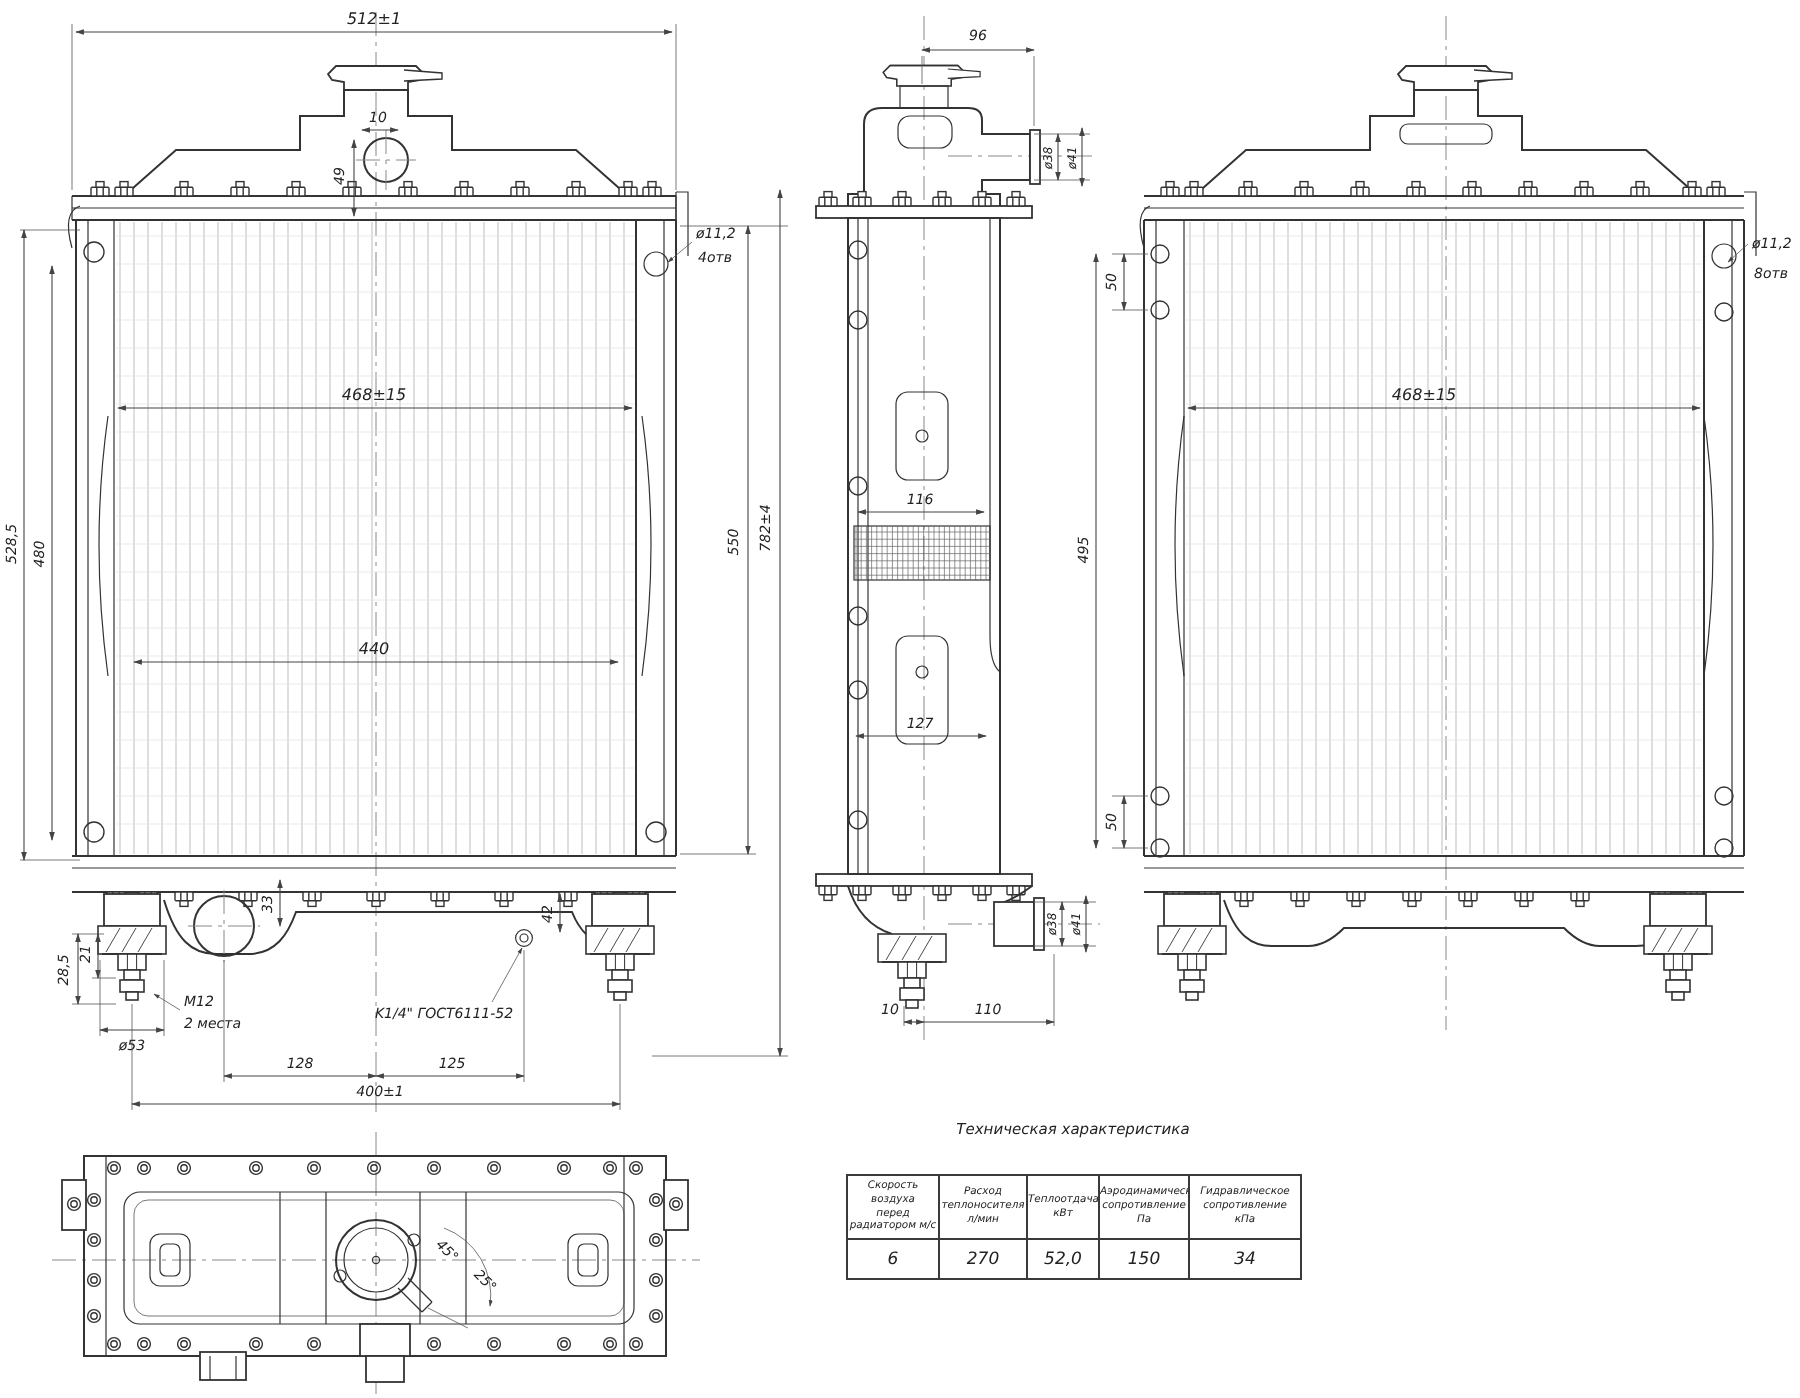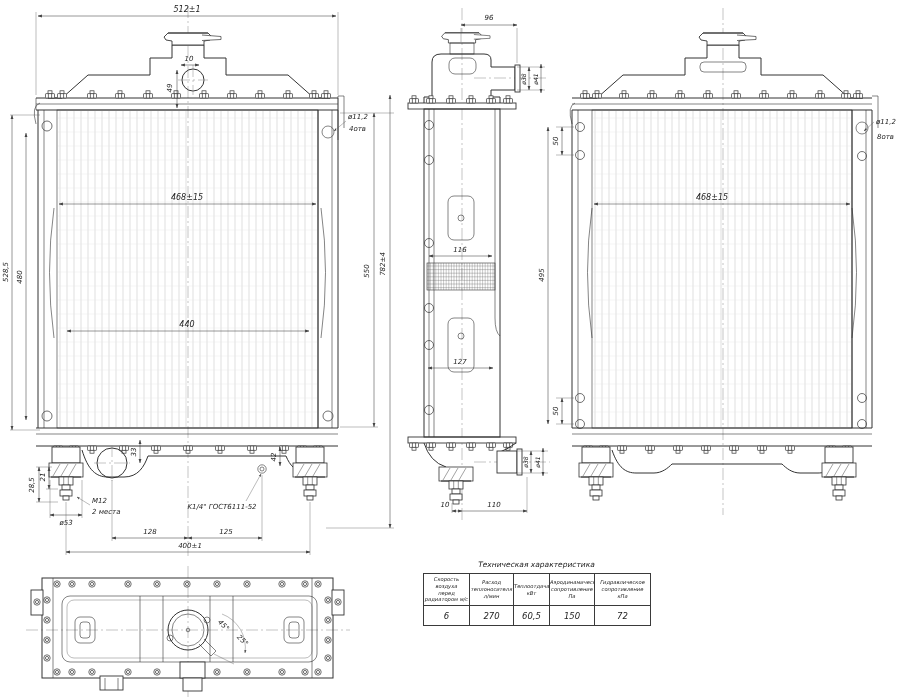--- a/index.html
+++ b/index.html
@@ -8,21 +8,21 @@
   .o{fill:none;stroke:#333;stroke-width:1}
   .t{fill:none;stroke:#333;stroke-width:0.6}
   .w{fill:#fff;stroke:#333;stroke-width:0.9}
   .dl{stroke:#444;stroke-width:0.55;fill:none}
   .ext{stroke:#555;stroke-width:0.4;fill:none}
   .cl{stroke:#888;stroke-width:0.5;stroke-dasharray:12 3 2 3;fill:none}
   .dt{font:italic 8px "DejaVu Sans",sans-serif;fill:#222;text-anchor:middle}
   .dts{font:italic 7px "DejaVu Sans",sans-serif;fill:#222;text-anchor:middle}
   .s{text-anchor:start}
   .ttable{position:absolute;left:423px;top:560px;width:227px}
-  .ttitle{font:italic 7.5px "DejaVu Sans",sans-serif;text-align:center;margin-bottom:4px;color:#222}
+  .ttitle{font:italic 7.5px "DejaVu Sans",sans-serif;text-align:center;margin-bottom:18px;color:#222}
   table{border-collapse:collapse;width:227px;table-layout:fixed}
   td{border:1px solid #3a3a3a;text-align:center;vertical-align:middle;color:#222;overflow:hidden}
   .hc{font:italic 5.2px "DejaVu Sans",sans-serif;line-height:1.3;padding:2px 0;height:26px}
   .vc{font:italic 8.5px "DejaVu Sans",sans-serif;height:17px}
 </style>
 </head>
 <body>
 
 <svg width="900" height="699" viewBox="0 0 900 699">
   <defs>
@@ -663,19 +663,19 @@
       </td>
       <td class="hc">
         <div>Гидравлическое</div>
             <div>сопротивление</div>
             <div>кПа</div>
       </td>
     </tr>
     <tr>
       <td class="vc">6</td>
       <td class="vc">270</td>
-      <td class="vc">60,5</td>
+      <td class="vc">52,0</td>
       <td class="vc">150</td>
-      <td class="vc">72</td>
+      <td class="vc">34</td>
     </tr>
   </tbody>
     </table>
 </div>
 
 </body></html>

